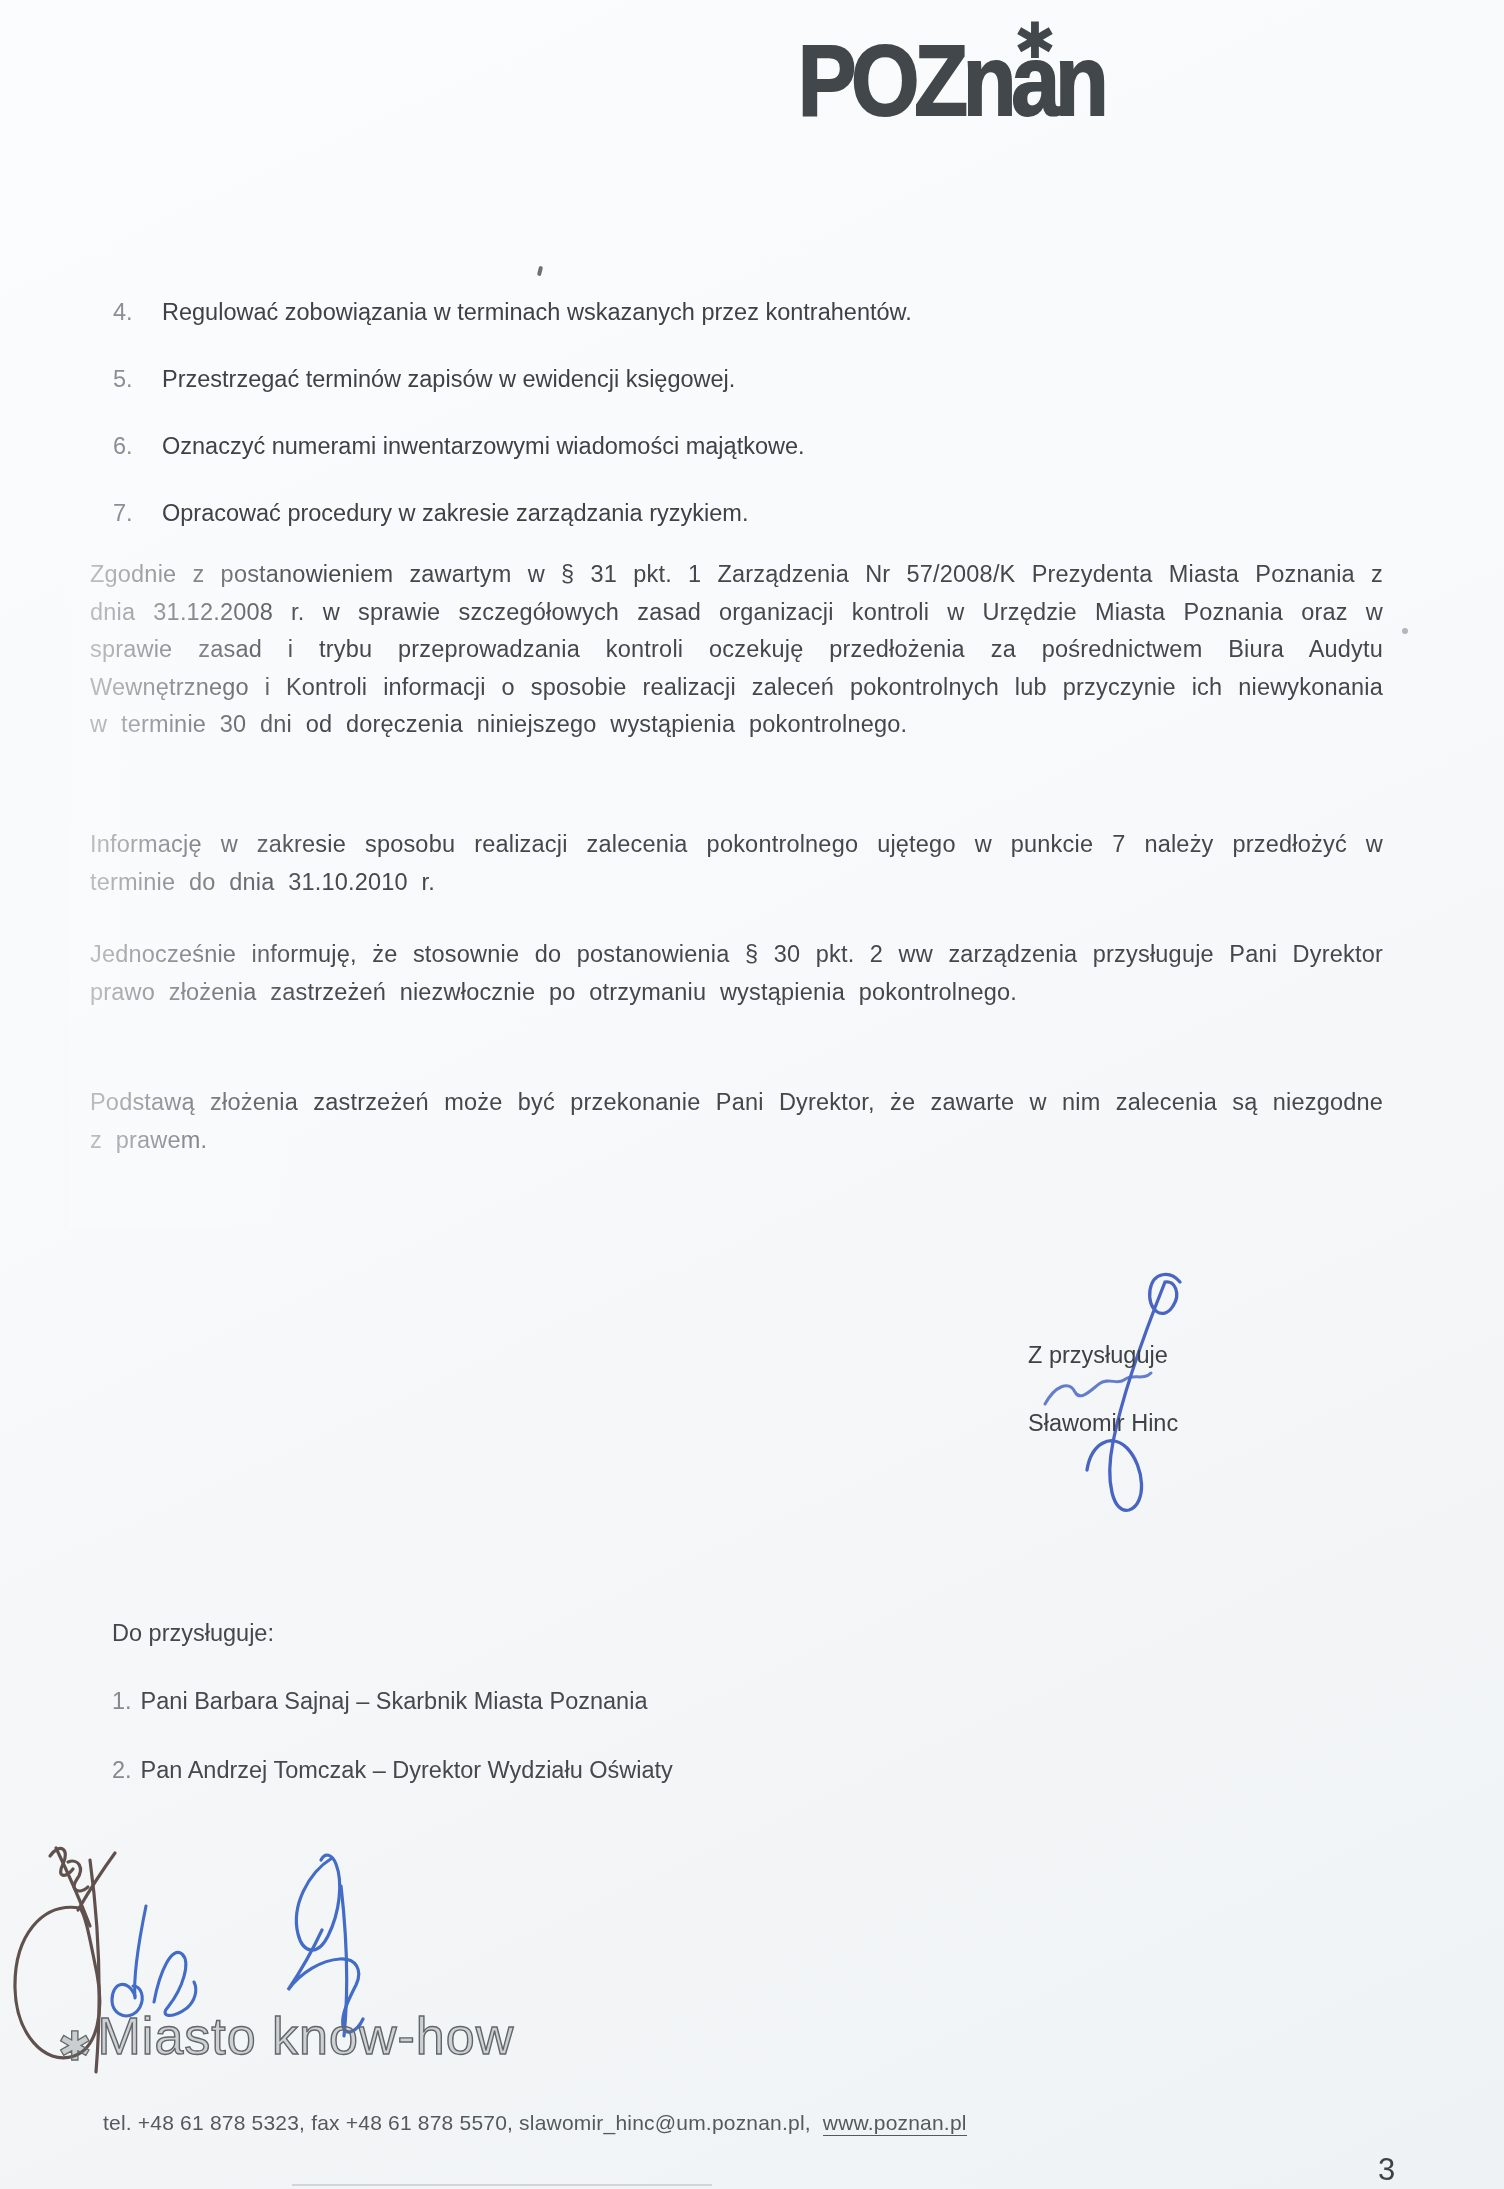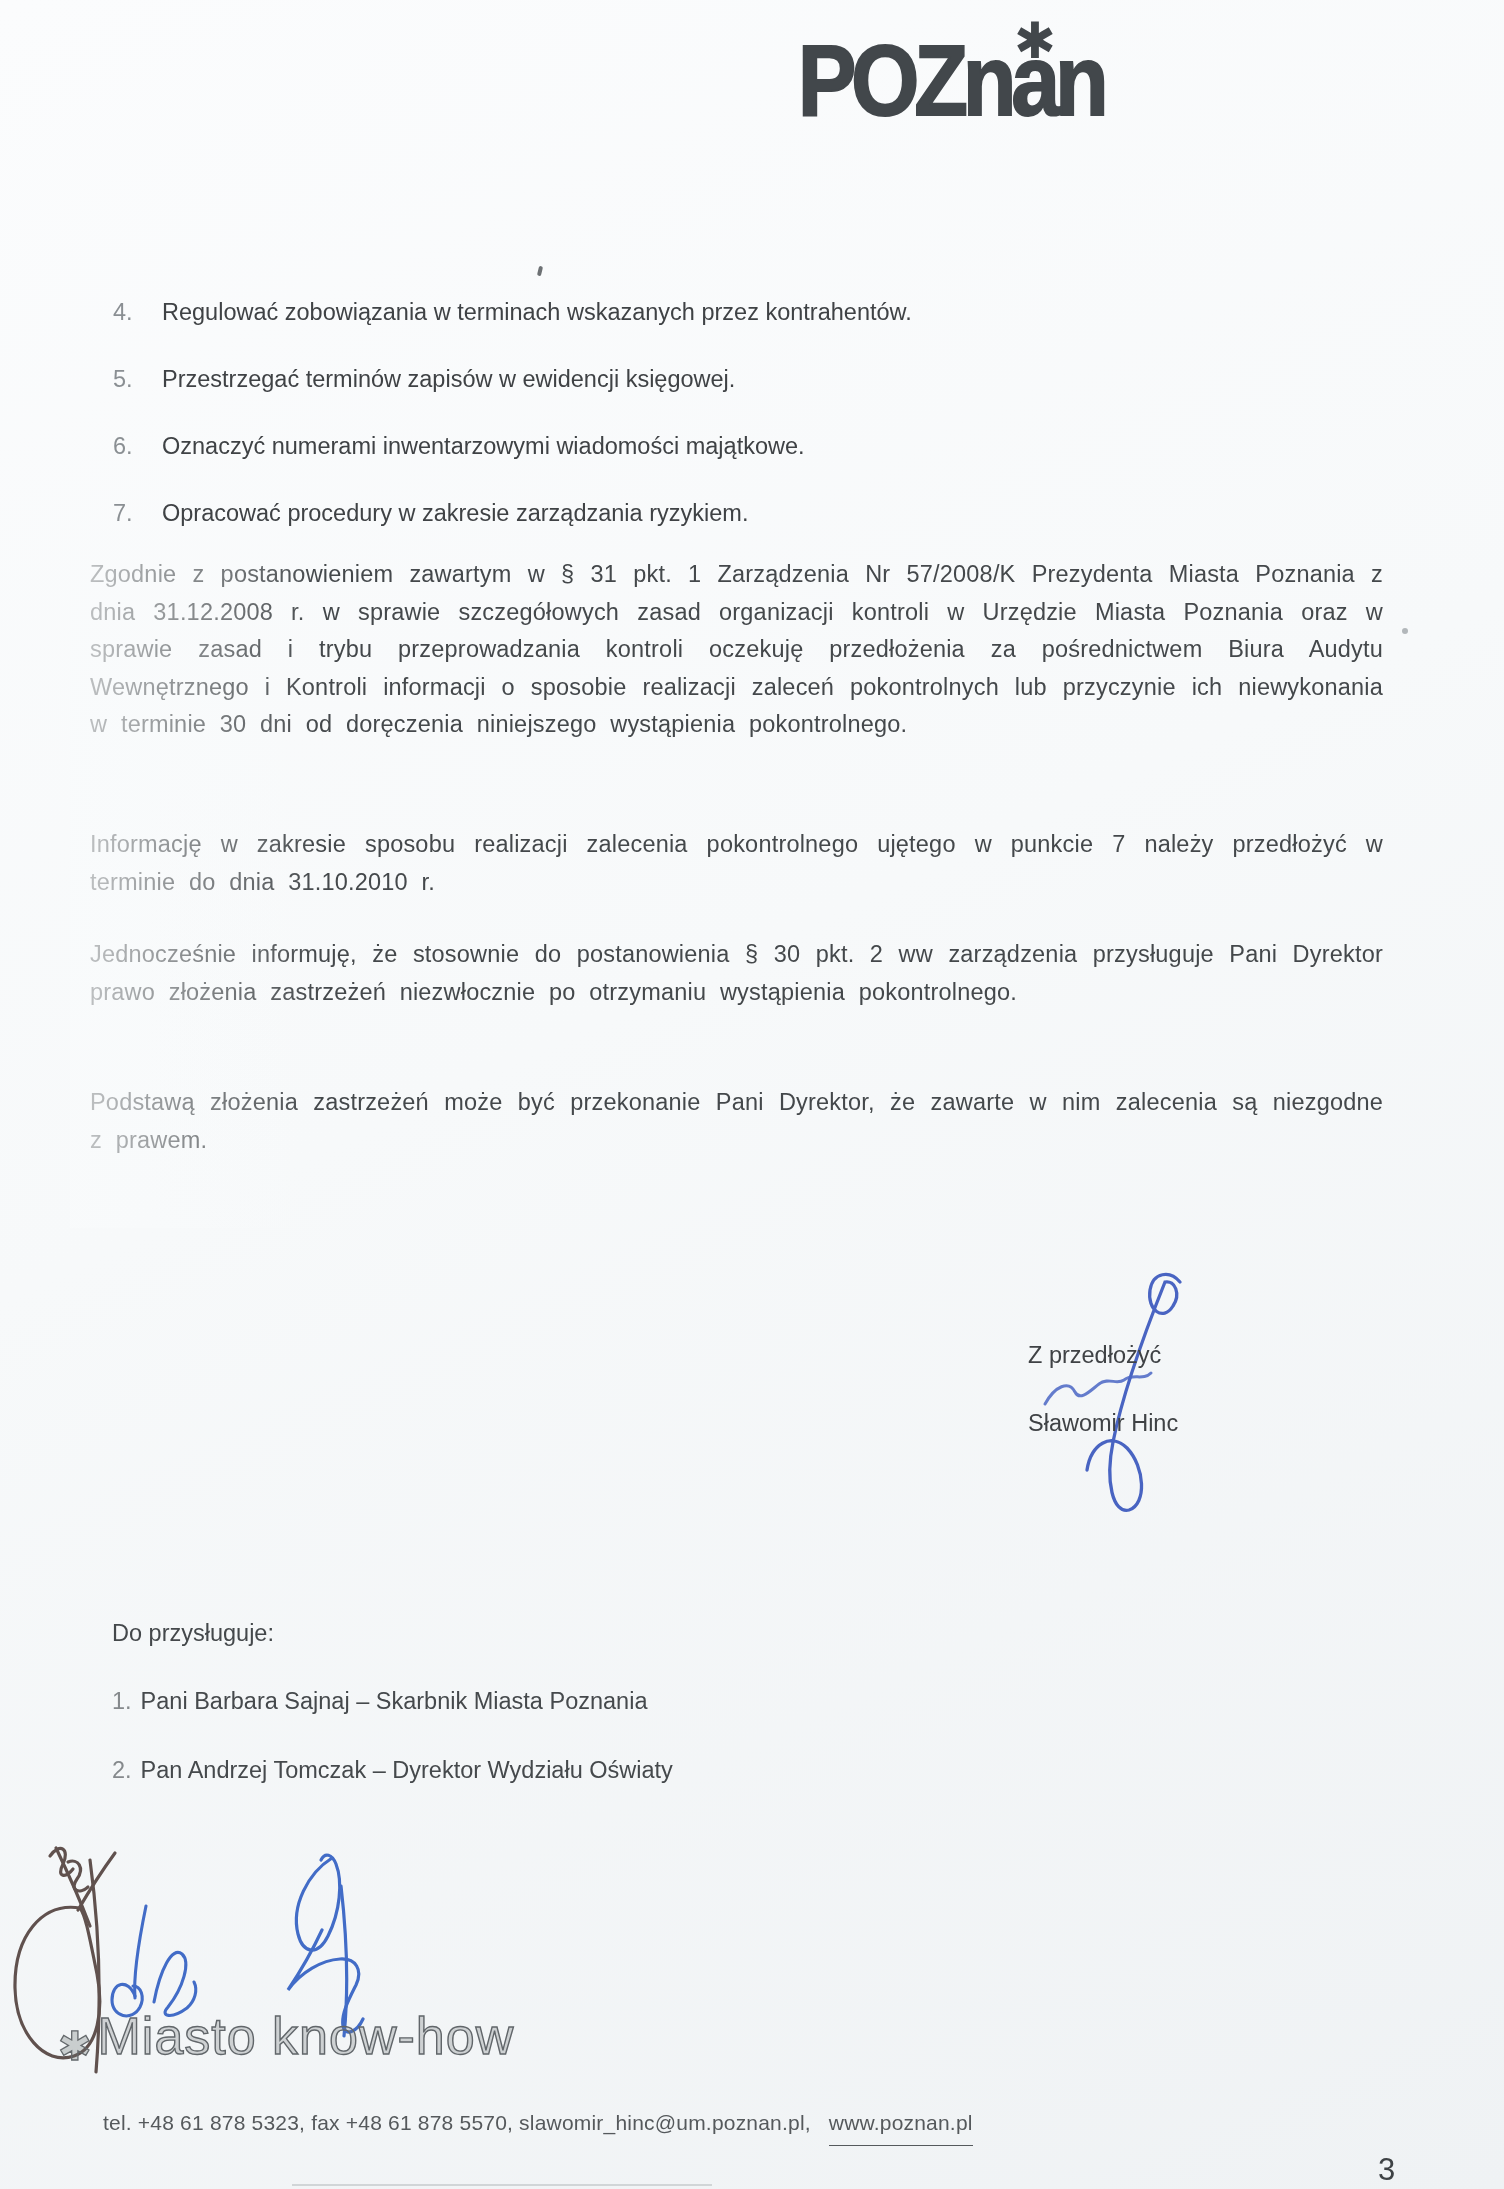--- a/index.html
+++ b/index.html
@@ -64,21 +64,21 @@
     font-family:"DejaVu Sans",sans-serif;
     font-size:40px;line-height:1;margin:18px 6px 0 0;
     color:rgba(106,111,114,0.30);-webkit-text-stroke:1.3px #64696c;
   }
   .brand-text{
     font-size:52px;line-height:1.1;font-weight:400;letter-spacing:1px;
     color:rgba(110,115,118,0.28);-webkit-text-stroke:1.4px #61666a;
   }
   .addr1{position:absolute;left:103px;top:2072px;font-size:21px;color:#53575a;letter-spacing:0.2px;}
   .addr2{position:absolute;left:103px;top:2111px;font-size:21px;color:#55595c;letter-spacing:0.2px;}
-  .website{border-bottom:1.6px solid #55595c;padding-bottom:11px;margin-left:18px;}
+  .website{border-bottom:1.6px solid #55595c;padding-bottom:1px;margin-left:12px;}
   .page-number{position:absolute;left:1378px;top:2152px;font-size:31px;color:#3e4245;}
   
   .speck1{position:absolute;left:538px;top:266px;width:4px;height:10px;background:#6d7174;border-radius:2px;transform:rotate(14deg);}
   .speck2{position:absolute;left:1402px;top:628px;width:6px;height:6px;background:#b2b7ba;border-radius:50%;}
   .artifact-line{position:absolute;left:292px;top:2184px;width:420px;height:2px;background:#c3c8cb;opacity:0.7;}
 </style>
 </head>
 <body>
 
 <div class="page">
@@ -113,21 +113,21 @@
   <div class="para p1">Zgodnie z postanowieniem zawartym w § 31 pkt. 1 Zarządzenia Nr 57/2008/K Prezydenta Miasta Poznania z dnia 31.12.2008 r. w sprawie szczegółowych zasad organizacji kontroli w Urzędzie Miasta Poznania oraz w sprawie zasad i trybu przeprowadzania kontroli oczekuję przedłożenia za pośrednictwem Biura Audytu Wewnętrznego i Kontroli informacji o sposobie realizacji zaleceń pokontrolnych lub przyczynie ich niewykonania w terminie 30 dni od doręczenia niniejszego wystąpienia pokontrolnego.</div>
   <div class="para p2">Informację w zakresie sposobu realizacji zalecenia pokontrolnego ujętego w punkcie 7 należy przedłożyć w terminie do dnia 31.10.2010 r.</div>
   <div class="para p3">Jednocześnie informuję, że stosownie do postanowienia § 30 pkt. 2 ww zarządzenia przysługuje Pani Dyrektor prawo złożenia zastrzeżeń niezwłocznie po otrzymaniu wystąpienia pokontrolnego.</div>
   <div class="para p4">Podstawą złożenia zastrzeżeń może być przekonanie Pani Dyrektor, że zawarte w nim zalecenia są niezgodne z prawem.</div>
   <div class="scan-fade"></div>
 
   <svg class="sig-svg" width="270" height="275" viewBox="0 0 270 275" fill="none">
     <path d="M185 30 C175 18 158 20 155 38 C152 58 168 70 178 54 C186 42 180 28 170 30 C150 80 128 140 118 190 C110 230 118 262 134 258 C152 252 150 215 132 196 C116 180 96 192 92 218" stroke="#3a57bd" stroke-width="3.3" stroke-linecap="round" opacity="0.92"></path>
     <path d="M50 152 C60 134 74 128 80 140 C85 150 96 138 104 132 C113 125 122 133 129 128 C138 121 148 129 156 121" stroke="#4a66c4" stroke-width="3" stroke-linecap="round" opacity="0.85"></path>
   </svg>
-  <div class="closing">Z przedłożyć</div>
+  <div class="closing">Z przysługuje</div>
   <div class="sig-name">Sławomir Hinc</div>
 
   <div class="dist-heading">Do przysługuje:</div>
   <div class="dist-item d1">
     <span class="dist-num">1.</span>
     <span>Pani Barbara Sajnaj – Skarbnik Miasta Poznania</span>
   </div>
   <div class="dist-item d2">
     <span class="dist-num">2.</span>
     <span>Pan Andrzej Tomczak – Dyrektor Wydziału Oświaty</span>

